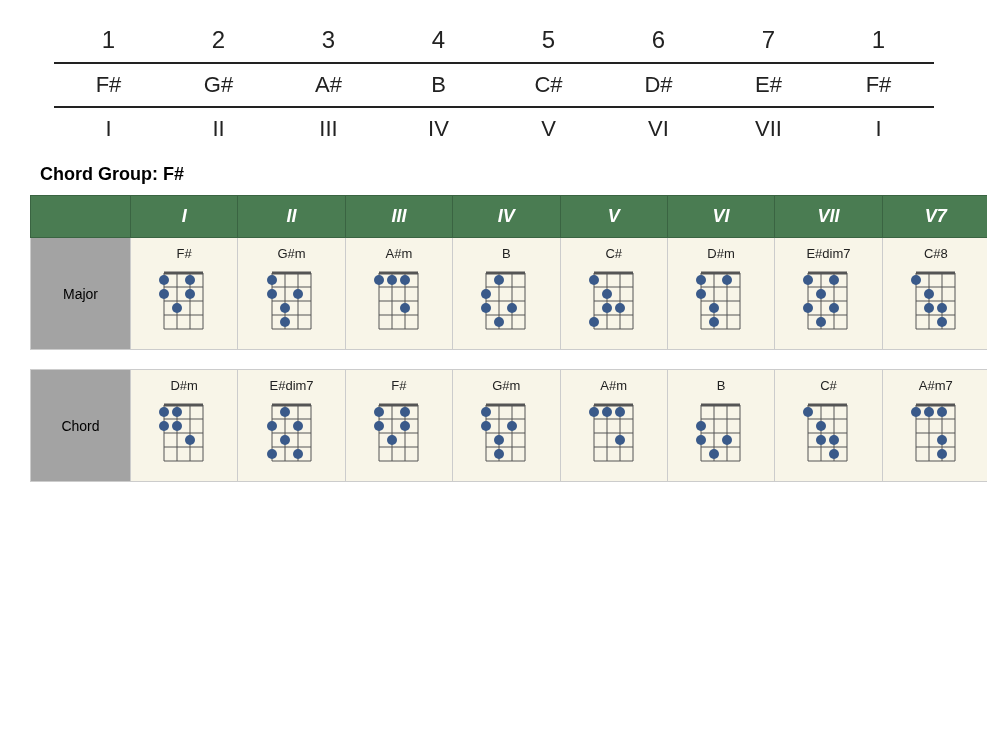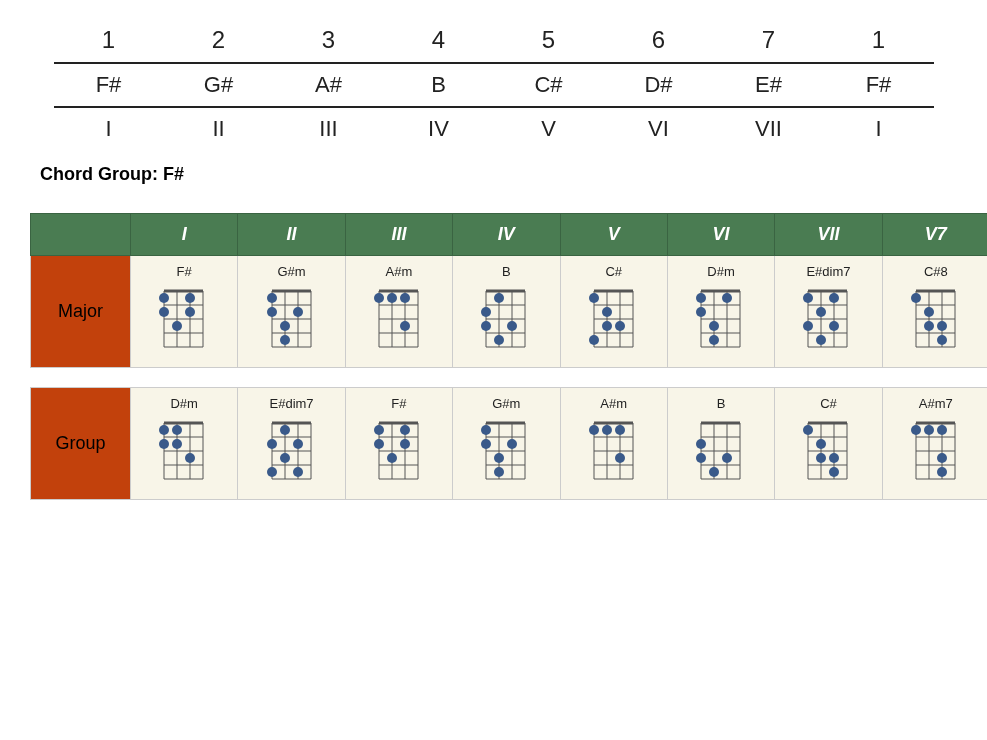--- a/index.html
+++ b/index.html
@@ -35,21 +35,21 @@
       border: none;
       border-top: 2px solid #222;
       width: 880px;
       margin: 2px auto;
     }
 
     
     .chord-group-title {
       font-size: 18px;
       font-weight: bold;
-      margin: 16px 0 28px 10px;
+      margin: 16px 0 10px 10px;
     }
 
     
     .chord-table {
       border-collapse: collapse;
       width: 960px;
     }
     .chord-table th {
       background-color: #4a7c52;
       color: #fff;
@@ -65,22 +65,22 @@
       width: 100px;
     }
     .chord-table td {
       border: 1px solid #ccc;
       text-align: center;
       vertical-align: top;
       padding: 8px 4px;
       background: #f8f5e8;
     }
     .chord-table td.row-label {
-      background: #c2410c;
-      font-size: 18px;
+      background: #a3a3a3;
+      font-size: 14px;
       font-weight: normal;
       vertical-align: middle;
       width: 100px;
     }
     .chord-name {
       font-size: 13px;
       color: #222;
       margin-bottom: 4px;
       white-space: nowrap;
     }
@@ -277,21 +277,21 @@
               <circle cx="25" cy="29" r="5" fill="#3a5a8a"></circle>
               <circle cx="25" cy="43" r="5" fill="#3a5a8a"></circle>
               <circle cx="38" cy="43" r="5" fill="#3a5a8a"></circle>
               <circle cx="38" cy="57" r="5" fill="#3a5a8a"></circle>
             </svg></div></td>
       </tr>
       <tr>
         <td colspan="9" style="height: 20px; background: rgb(255, 255, 255); border: none;"></td>
       </tr>
       <tr>
-        <td class="row-label">Group</td>
+        <td class="row-label">Chord</td>
         <td><div class="chord-name">D#m</div><div class="chord-diagram"><svg width="64" height="72" class="chord-svg" xmlns="http://www.w3.org/2000/svg">
               <line x1="12" y1="8" x2="51" y2="8" stroke="#555" stroke-width="3"></line>
               <line x1="12" y1="22" x2="51" y2="22" stroke="#555" stroke-width="1"></line>
               <line x1="12" y1="36" x2="51" y2="36" stroke="#555" stroke-width="1"></line>
               <line x1="12" y1="50" x2="51" y2="50" stroke="#555" stroke-width="1"></line>
               <line x1="12" y1="64" x2="51" y2="64" stroke="#555" stroke-width="1"></line>
               <line x1="12" y1="8" x2="12" y2="64" stroke="#555" stroke-width="1"></line>
               <line x1="25" y1="8" x2="25" y2="64" stroke="#555" stroke-width="1"></line>
               <line x1="38" y1="8" x2="38" y2="64" stroke="#555" stroke-width="1"></line>
               <line x1="51" y1="8" x2="51" y2="64" stroke="#555" stroke-width="1"></line>

